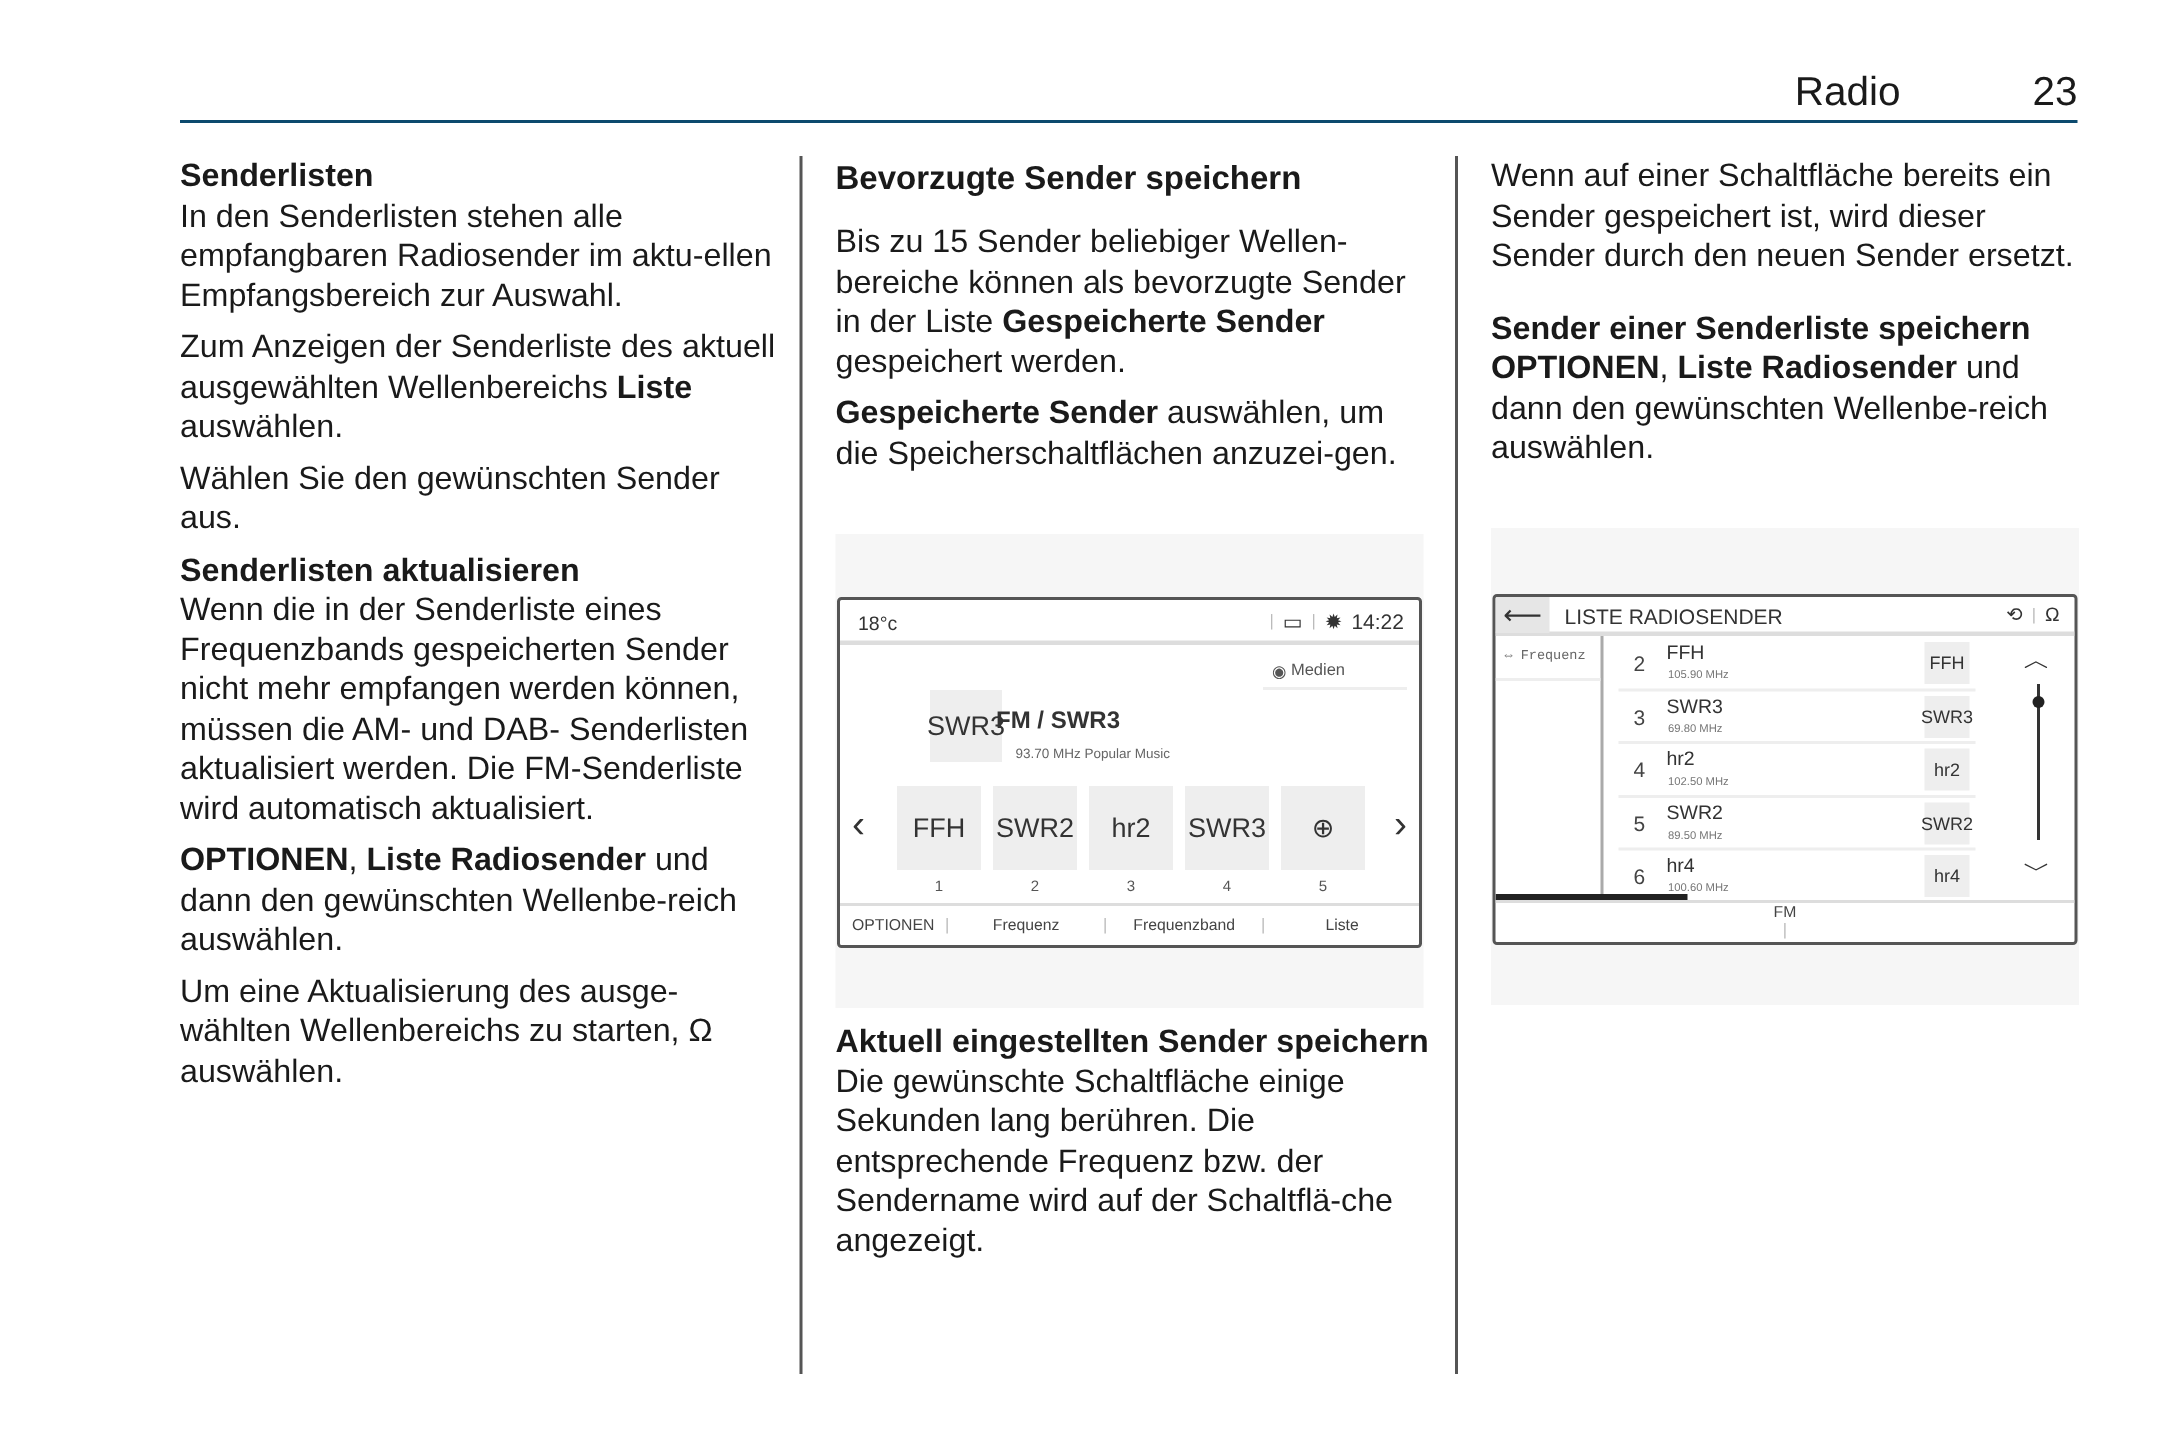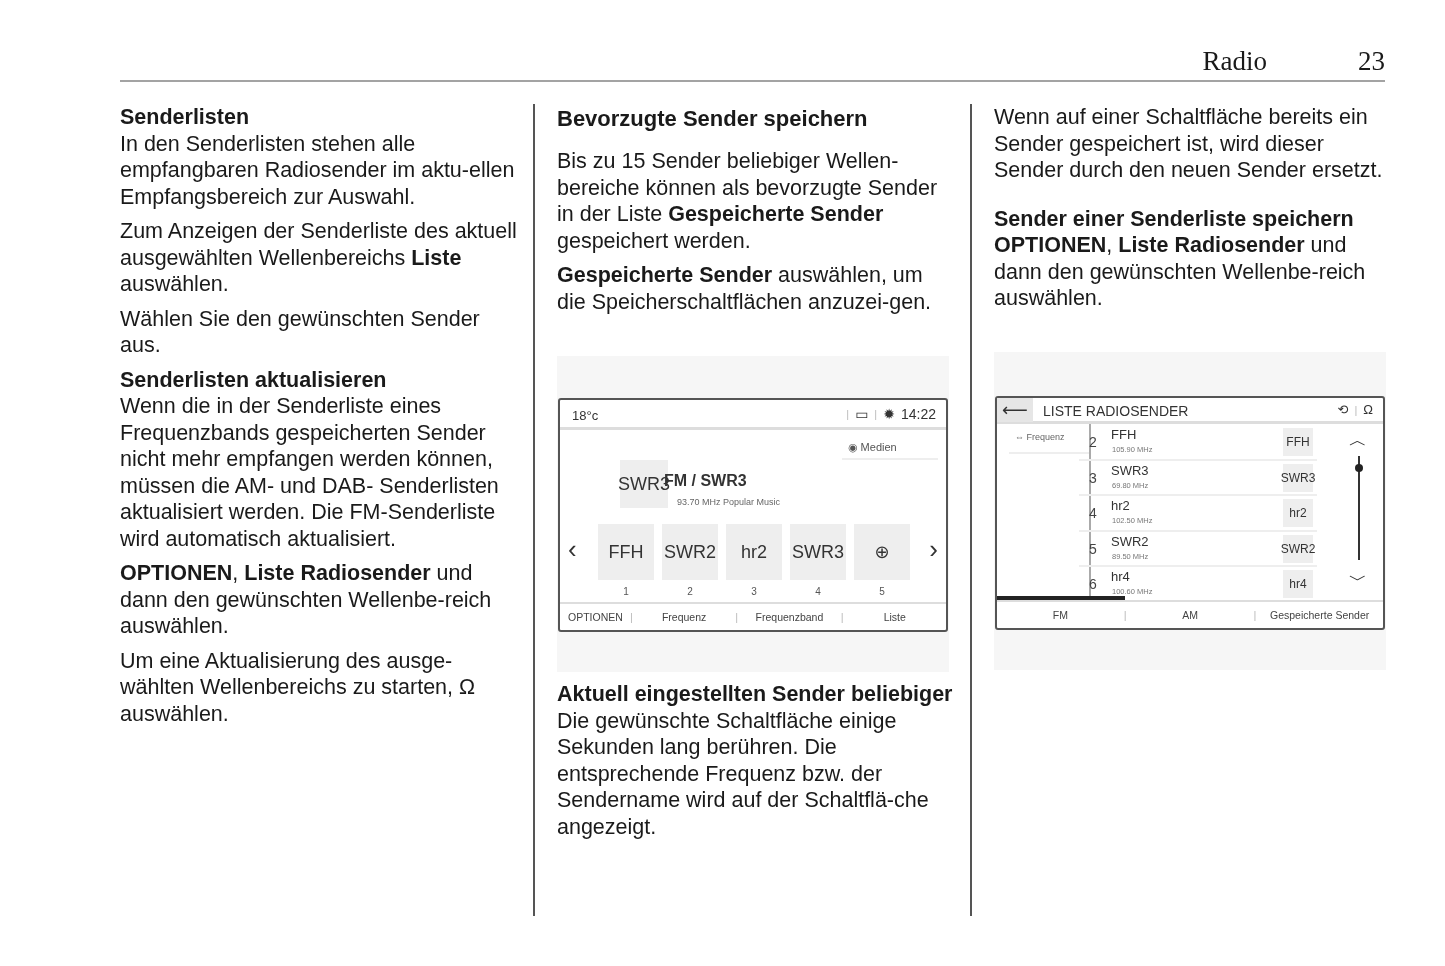--- a/index.html
+++ b/index.html
@@ -1,19 +1,19 @@
 <!DOCTYPE html>
 <html><head>
 <meta charset="utf-8">
 <style>
   * { box-sizing: border-box; margin: 0; padding: 0; }
   html, body { width: 1445px; height: 966px; background: #ffffff; overflow: hidden; }
   body { position: relative; font-family: "Liberation Sans", sans-serif; color: #1a1a1a; }
 
-  .header { position: absolute; left: 120px; right: 60px; top: 44px; height: 38px; border-bottom: 2px solid #a3a3a3; font-family: Liberation Serif, serif; }
+  .header { position: absolute; left: 120px; right: 60px; top: 44px; height: 38px; border-bottom: 2px solid #0c4a6e; }
   .header .section { position: absolute; right: 118px; top: 2px; font-size: 27px; }
   .header .pageno { position: absolute; right: 0; top: 2px; font-size: 27px; }
 
   .col { position: absolute; top: 104px; font-size: 21.5px; line-height: 26.5px; }
   .col1 { left: 120px; width: 400px; }
   .col2 { left: 557px; width: 400px; }
   .col3 { left: 994px; width: 400px; }
   .vline { position: absolute; top: 104px; width: 2px; height: 812px; background: #555; }
   .vline.a { left: 533px; }
   .vline.b { left: 970px; }
@@ -45,35 +45,35 @@
   .s1 .arrow-r { right: 8px; }
   .s1 .bottom { position: absolute; left: 0; right: 0; bottom: 0; height: 28px; border-top: 2px solid #ddd; display: flex; font-size: 10.5px; color: #444; align-items: center; }
   .s1 .bottom .tab { flex: 1; text-align: center; }
   .s1 .bottom .tab.first { flex: 0 0 70px; text-align: left; padding-left: 8px; }
 
   
   .s2 .topbar { position: absolute; left: 0; right: 0; top: 0; height: 26px; border-bottom: 3px solid #ddd; }
   .s2 .back { position: absolute; left: 0; top: 0; width: 36px; height: 24px; background: #e6e6e6; display: flex; align-items: center; justify-content: center; font-size: 18px; }
   .s2 .title { position: absolute; left: 46px; top: 5px; font-size: 14px; }
   .s2 .top-icons { position: absolute; right: 10px; top: 4px; display: flex; gap: 6px; font-size: 13px; align-items: center; }
-  .s2 .leftpane { position: absolute; left: 12px; top: 26px; width: 82px; bottom: 32px; border-right: 2px solid #aaa; }
+  .s2 .leftpane { position: absolute; left: 0; top: 26px; width: 72px; bottom: 32px; border-right: 2px solid #aaa; font-family: Liberation Mono, monospace; }
   .s2 .freq { height: 30px; border-bottom: 2px solid #eee; font-size: 9px; color: #666; padding: 8px 0 0 6px; }
   .s2 .rows { position: absolute; left: 82px; top: 27px; width: 238px; }
   .s2 .row { height: 35.5px; border-bottom: 2px solid #eee; position: relative; }
   .s2 .row .idx { position: absolute; left: 10px; top: 9px; font-size: 14px; color: #444; }
   .s2 .row .name { position: absolute; left: 32px; top: 2px; font-size: 13px; }
   .s2 .row .mhz { position: absolute; left: 33px; top: 20px; font-size: 7.5px; color: #777; }
   .s2 .row .btn { position: absolute; right: 4px; top: 3px; width: 30px; height: 28px; background: #eee; font-size: 12px; display: flex; align-items: center; justify-content: center; }
   .s2 .scroll { position: absolute; right: 6px; top: 30px; width: 36px; bottom: 36px; }
   .s2 .scroll .up { position: absolute; top: 0; left: 8px; font-size: 18px; }
   .s2 .scroll .down { position: absolute; bottom: 0; left: 8px; font-size: 18px; }
   .s2 .scroll .track { position: absolute; left: 17px; top: 28px; width: 2px; height: 104px; background: #333; }
   .s2 .scroll .thumb { position: absolute; left: 14px; top: 36px; width: 8px; height: 8px; border-radius: 50%; background: #222; }
   .s2 .progress { position: absolute; left: 0; bottom: 28px; width: 128px; height: 4px; background: #222; }
-  .s2 .bottom { position: absolute; left: 0; right: 0; bottom: 0; height: 28px; border-top: 2px solid #ddd; display: flex; font-size: 10.5px; color: #444; align-items: center; }
+  .s2 .bottom { position: absolute; left: 0; right: 0; bottom: 0; height: 28px; border-top: 2px solid #ddd; display: flex; font-size: 10.5px; color: #444; align-items: center; flex-direction: column; }
   .s2 .bottom .tab { flex: 1; text-align: center; }
   .s2 .bottom .sep { flex: 0 0 auto; }
 </style>
 </head>
 <body>
 
 <div class="header">
   <span class="section">Radio</span>
   <span class="pageno">23</span>
 </div>
@@ -90,21 +90,21 @@
   <p>Wenn die in der Senderliste eines Frequenzbands gespeicherten Sender nicht mehr empfangen werden können, müssen die AM- und DAB- Senderlisten aktualisiert werden. Die FM-Senderliste wird automatisch aktualisiert.</p>
   <p><span class="b">OPTIONEN</span><span>, </span><span class="b">Liste Radiosender</span><span> und dann den gewünschten Wellenbe-reich auswählen.</span></p>
   <p><span>Um eine Aktualisierung des ausge-wählten Wellenbereichs zu starten, </span><span>Ω</span><span> auswählen.</span></p>
 </div>
 
 <div class="col col2">
   <div class="h2">Bevorzugte Sender speichern</div>
   <p><span>Bis zu 15 Sender beliebiger Wellen-bereiche können als bevorzugte Sender in der Liste </span><span class="b">Gespeicherte Sender</span><span> gespeichert werden.</span></p>
   <p><span class="b">Gespeicherte Sender</span><span> auswählen, um die Speicherschaltflächen anzuzei-gen.</span></p>
   <div style="height:358px"></div>
-  <div class="h">Aktuell eingestellten Sender beliebiger</div>
+  <div class="h">Aktuell eingestellten Sender speichern</div>
   <p>Die gewünschte Schaltfläche einige Sekunden lang berühren. Die entsprechende Frequenz bzw. der Sendername wird auf der Schaltflä-che angezeigt.</p>
 </div>
 
 <div class="col col3">
   <p>Wenn auf einer Schaltfläche bereits ein Sender gespeichert ist, wird dieser Sender durch den neuen Sender ersetzt.</p>
   <div class="h gap">Sender einer Senderliste speichern</div>
   <p><span class="b">OPTIONEN</span><span>, </span><span class="b">Liste Radiosender</span><span> und dann den gewünschten Wellenbe-reich auswählen.</span></p>
   <div style="height:350px"></div>
 </div>
 

